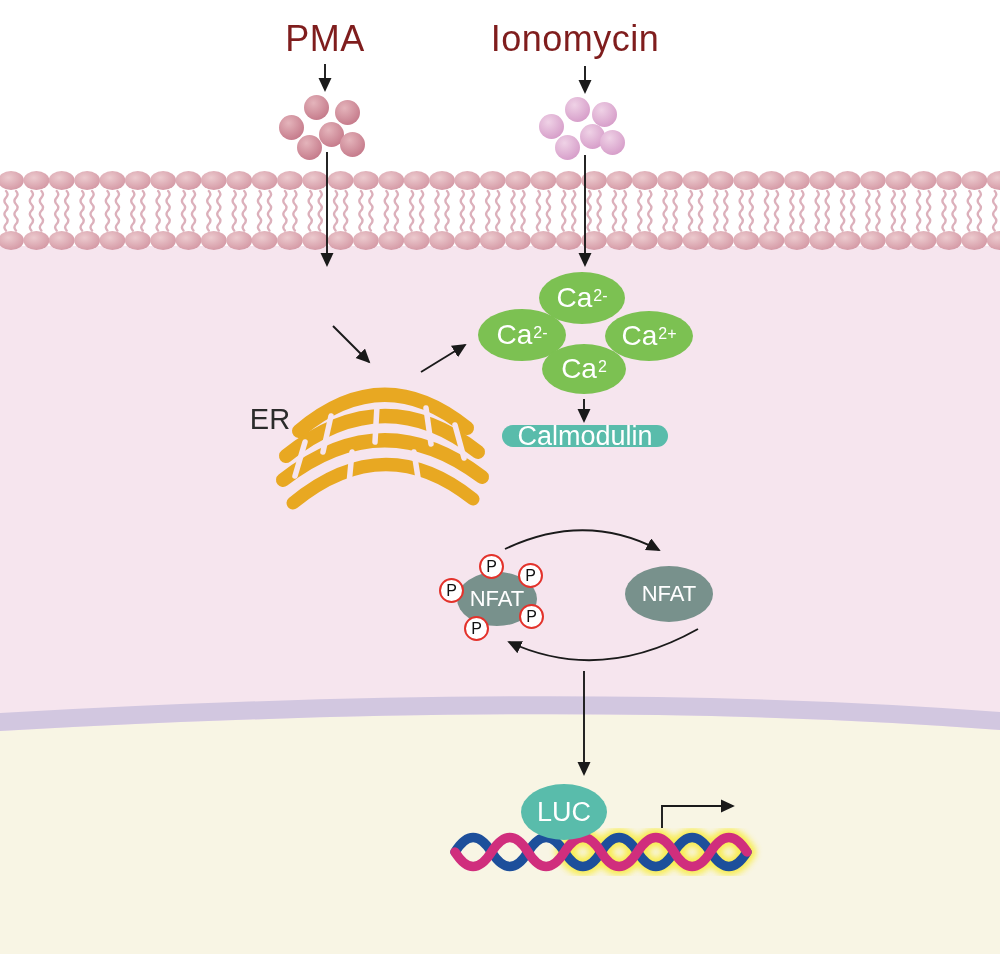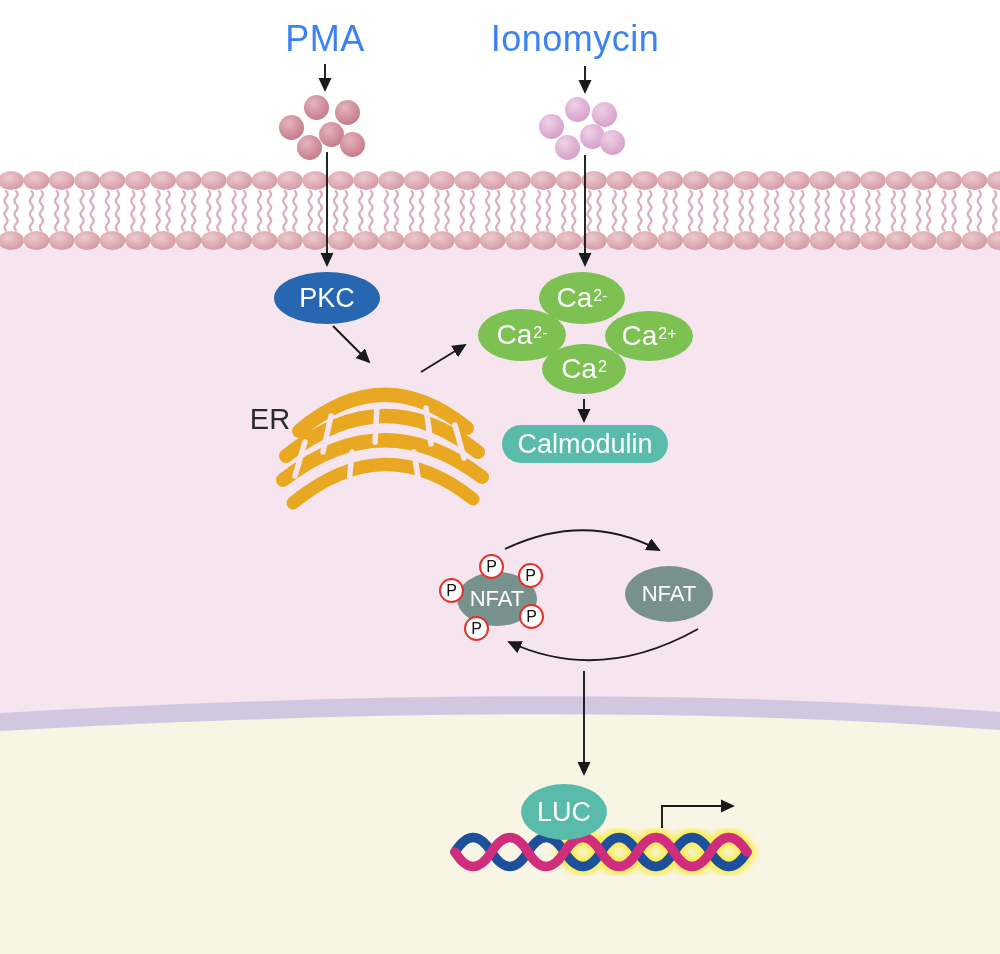--- a/index.html
+++ b/index.html
@@ -1,19 +1,19 @@
 <!DOCTYPE html>
 <html style="--pkc-blue: #2766b0; --ca-green: #7cc152; --teal: #59bcab; --slate: #78918c; --p-red: #e3322b; --er-gold: #e8a822; --membrane-head: #d294a1; --membrane-head-light: #eccace; --membrane-tail: #d6a2af; --pma-dot: #c67c8c; --pma-dot-light: #e4b4bb; --iono-dot: #d79fca; --iono-dot-light: #efd2e6; --cytoplasm: #f6e5ee; --nucleus: #f8f5e4; --nuclear-membrane: #d2c7e0; --dna-blue: #1d4f9b; --dna-magenta: #d02e7d; --dna-glow: #f8ec49; --arrow: #1a1a1a;"><head>
 <meta charset="utf-8">
 <style>
   html,body{margin:0;padding:0;background:#ffffff;}
   #canvas{position:relative;width:1000px;height:954px;overflow:hidden;background:#ffffff;
           font-family:"Liberation Sans",sans-serif;}
   #scene{position:absolute;left:0;top:0;}
-  .lbl{position:absolute;color:#3b82f6;text-align:center;}
+  .lbl{position:absolute;color:#7f1d1d;text-align:center;}
   .lbl.big{font-size:36px;letter-spacing:.5px;}
   .lbl.er{font-size:29px;color:#2b2b2b;}
   .node{position:absolute;display:flex;align-items:center;justify-content:center;
         color:#ffffff;border-radius:50%;line-height:1;}
   .pkc{background:var(--pkc-blue,#2766b0);font-size:27px;}
   .ca{background:var(--ca-green,#7cc152);font-size:28px;}
   .ca sup{font-size:16px;line-height:0;margin-left:1px;transform:translateY(-2px);}
   .pill{background:var(--teal,#59bcab);border-radius:19px;font-size:27px;}
   .slate{background:var(--slate,#78918c);}
   .nfat{font-size:22px;}
@@ -191,42 +191,41 @@
 
   <div>
     <div class="dot iono" style="left:565px;top:97px;"></div>
     <div class="dot iono" style="left:592px;top:102px;"></div>
     <div class="dot iono" style="left:539px;top:114px;"></div>
     <div class="dot iono" style="left:580px;top:124px;"></div>
     <div class="dot iono" style="left:555px;top:135px;"></div>
     <div class="dot iono" style="left:600px;top:130px;"></div>
   </div>
 
-  <div class="node pkc" style="left:274px;top:272px;width:106px;height:52px;">PKC</div>
 
   <div class="lbl er" style="left:240px;top:403px;width:60px;">ER</div>
 
   <div class="node ca" style="left:539px;top:272px;width:86px;height:52px;">
     <span>Ca</span>
       <sup>2-</sup>
   </div>
   <div class="node ca" style="left:478px;top:309px;width:88px;height:52px;">
     <span>Ca</span>
       <sup>2-</sup>
   </div>
   <div class="node ca" style="left:605px;top:311px;width:88px;height:50px;">
     <span>Ca</span>
       <sup>2+</sup>
   </div>
   <div class="node ca" style="left:542px;top:344px;width:84px;height:50px;">
     <span>Ca</span>
       <sup>2</sup>
   </div>
 
-  <div class="node pill" style="left:502px;top:425px;width:166px;height:38px;">Calmodulin</div>
+  <div class="node pill" style="left:502px;top:425px;width:166px;height:22px;">Calmodulin</div>
 
   <div class="node slate nfat" style="left:457px;top:572px;width:80px;height:54px;">NFAT</div>
   <div class="node slate nfat" style="left:625px;top:566px;width:88px;height:56px;">NFAT</div>
 
   <div class="pbadge" style="left:479px;top:554px;">P</div>
   <div class="pbadge" style="left:518px;top:563px;">P</div>
   <div class="pbadge" style="left:439px;top:578px;">P</div>
   <div class="pbadge" style="left:519px;top:604px;">P</div>
   <div class="pbadge" style="left:464px;top:616px;">P</div>
 

